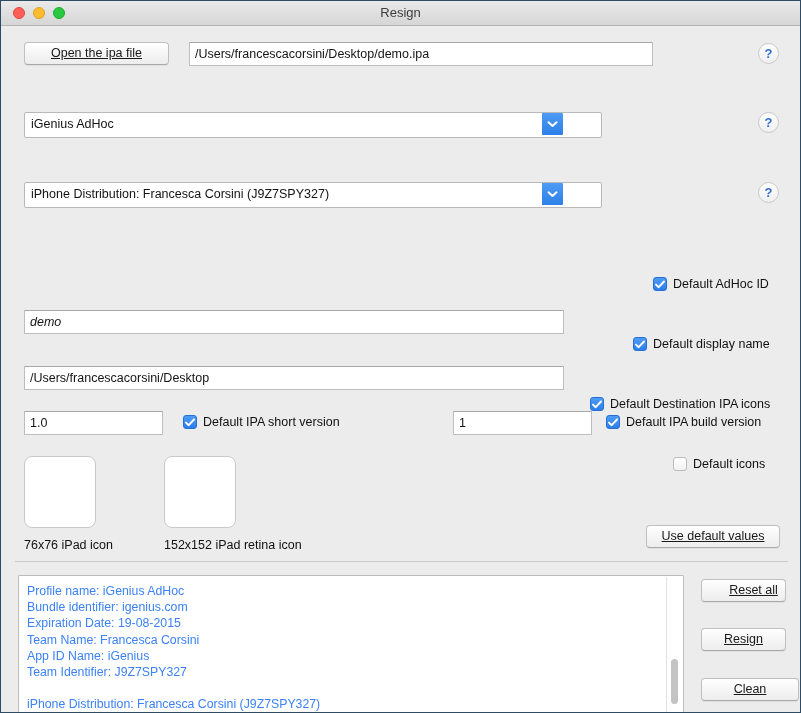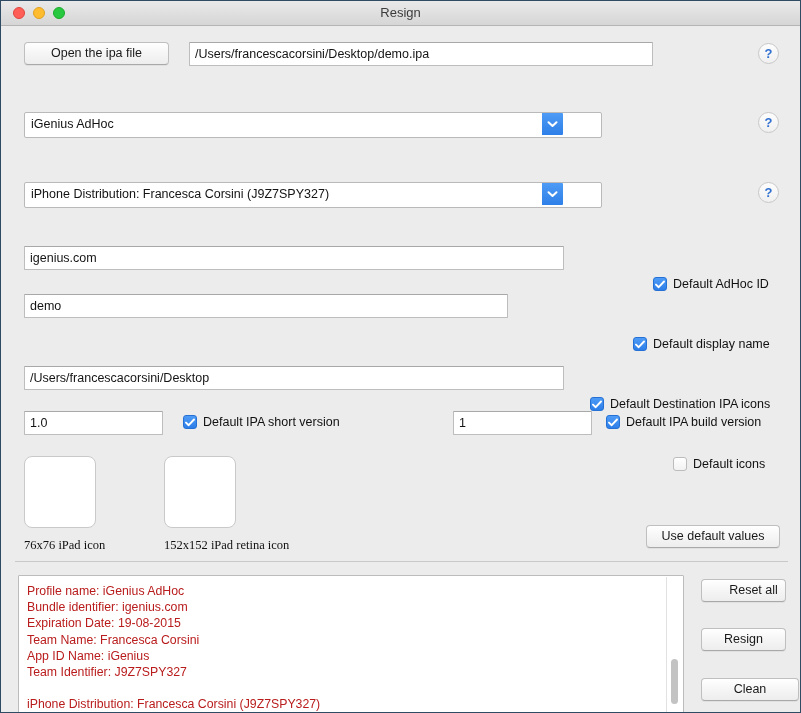--- a/index.html
+++ b/index.html
@@ -95,20 +95,21 @@
     border-radius: 4px;
     font-size: 12.5px;
     color: #1a1a1a;
     text-align: center;
     line-height: 21px;
     height: 23px;
     box-shadow: 0 1px 0 rgba(0,0,0,0.05);
     cursor: default;
     font-family: "Liberation Sans", sans-serif;
     user-select: none;
+    text-decoration: underline;
   }
 
   
   .popup {
     background: #ffffff;
     border: 1px solid #b9b9b9;
     border-radius: 2px;
     height: 24px;
     font-size: 12.5px;
     color: #131313;
@@ -184,21 +185,20 @@
     background: #ffffff;
     border: 1px solid #c9c9c9;
     border-radius: 8px;
     width: 72px;
     height: 72px;
   }
   .iconlabel {
     font-size: 12.5px;
     color: #111111;
     white-space: nowrap;
-    font-family: Liberation Serif, serif;
   }
 
   
   .sep {
     height: 1px;
     background: #c9c9c9;
   }
 
   
   #logwrap {
@@ -207,21 +207,21 @@
     border-radius: 1px;
     overflow: hidden;
   }
   #logtext {
     position: absolute;
     left: 8px;
     top: 7px;
     right: 36px;
     font-size: 12.3px;
     line-height: 16.2px;
-    color: #b91c1c;
+    color: #3b82f6;
     white-space: pre-wrap;
     font-family: "Liberation Sans", sans-serif;
   }
   #logscroll-track {
     position: absolute;
     right: 1px;
     top: 1px;
     bottom: 1px;
     width: 15px;
     background: #ffffff;
@@ -272,31 +272,30 @@
       <div class="popup" style="width:100%; height:24px;">iPhone Distribution: Francesca Corsini (J9Z7SPY327)</div>
       <div class="popup-arrow">
         <svg width="11" height="8" viewBox="0 0 11 8">
           <path d="M1.5 2.2 L5.5 6.0 L9.5 2.2" stroke="#ffffff" stroke-width="2" fill="none" stroke-linecap="round" stroke-linejoin="round"></path>
         </svg>
       </div>
     </div>
 
     <div class="abs help" style="left:757px; top:156px;">?</div>
 
-    <input class="abs tfield" style="left: 23px; top: 220px; width: 540px;" value="igenius.com">
     <div class="abs cbrow" style="left:652px; top:248px;">
       <span class="cbox on">
         <svg width="10" height="9" viewBox="0 0 10 9">
           <path d="M1 4.6 L3.7 7.2 L9 1.5" stroke="#ffffff" stroke-width="1.9" fill="none" stroke-linecap="round" stroke-linejoin="round"></path>
         </svg>
       </span>
       <span>Default AdHoc ID</span>
     </div>
 
-    <input class="abs tfield" style="left: 23px; top: 268px; width: 484px;" value="demo">
+    <input class="abs tfield" style="left: 23px; top: 284px; width: 540px; font-style: italic;" value="demo">
     <div class="abs cbrow" style="left:632px; top:308px;">
       <span class="cbox on">
         <svg width="10" height="9" viewBox="0 0 10 9">
           <path d="M1 4.6 L3.7 7.2 L9 1.5" stroke="#ffffff" stroke-width="1.9" fill="none" stroke-linecap="round" stroke-linejoin="round"></path>
         </svg>
       </span>
       <span>Default display name</span>
     </div>
 
     <input class="abs tfield" style="left: 23px; top: 340px; width: 540px;" value="/Users/francescacorsini/Desktop">

